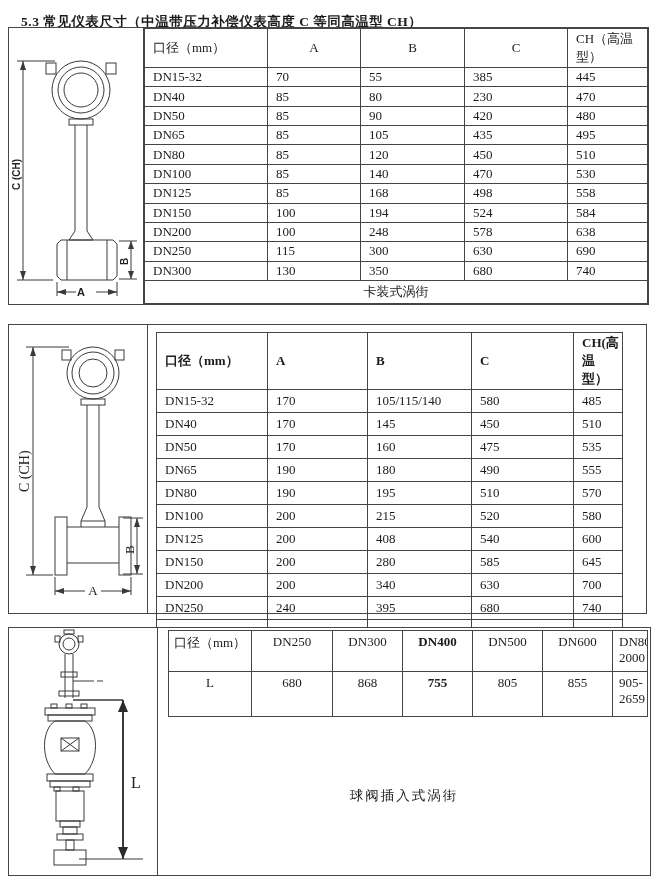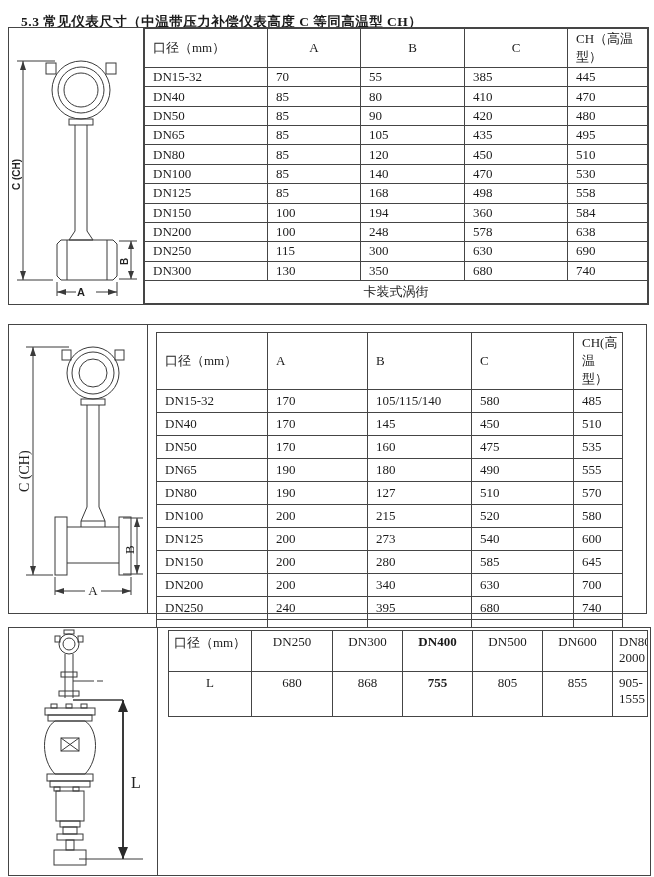--- a/index.html
+++ b/index.html
@@ -27,21 +27,21 @@
     border:1px solid #454545;font-weight:normal;text-align:left;
     padding:1px 3px 1px 8px;overflow:hidden;
   }
   
   .s1 table{width:100%;height:100%;}
   .s1 .c0{width:111px;} .s1 .c1{width:92px;} .s1 .c2{width:103px;} .s1 .c3{width:102px;}
   .s1 th.c1,.s1 th.c2,.s1 th.c3{text-align:center;padding:1px 0;}
   
   .s2 table{width:467px;margin:7px 0 0 8px;}
   .s2 .c0{width:99px;} .s2 .c1{width:88px;} .s2 .c2{width:92px;} .s2 .c3{width:90px;}
-  .s2 th{height:22px;} .s2 tbody td{height:20px;}
+  .s2 th{height:22px;font-weight:bold;} .s2 tbody td{height:20px;}
   .s2 tfoot td{height:27px;}
   
   .s3 table{width:480px;margin:2px 0 0 10px;}
   .s3 .c0{width:78px;} .s3 .c1{width:76px;} .s3 .c2{width:65px;} .s3 .c3{width:65px;font-weight:bold;}
   .s3 .c4{width:65px;} .s3 .c5{width:65px;}
   .s3 th,.s3 td{text-align:center;vertical-align:top;padding:3px 2px;}
   .s3 th{height:34px;} .s3 tbody td{height:38px;}
   .s3 th.c6,.s3 td.c6{text-align:left;padding-left:6px;}
   tfoot td{text-align:center;padding:2px 16px;}
   .caption{
@@ -117,21 +117,21 @@
             <td class="c0">DN15-32</td>
             <td class="c1">70</td>
             <td class="c2">55</td>
             <td class="c3">385</td>
             <td class="c4">445</td>
           </tr>
           <tr>
             <td class="c0">DN40</td>
             <td class="c1">85</td>
             <td class="c2">80</td>
-            <td class="c3">410</td>
+            <td class="c3">230</td>
             <td class="c4">470</td>
           </tr>
           <tr>
             <td class="c0">DN50</td>
             <td class="c1">85</td>
             <td class="c2">90</td>
             <td class="c3">420</td>
             <td class="c4">480</td>
           </tr>
           <tr>
@@ -159,21 +159,21 @@
             <td class="c0">DN125</td>
             <td class="c1">85</td>
             <td class="c2">168</td>
             <td class="c3">498</td>
             <td class="c4">558</td>
           </tr>
           <tr>
             <td class="c0">DN150</td>
             <td class="c1">100</td>
             <td class="c2">194</td>
-            <td class="c3">360</td>
+            <td class="c3">524</td>
             <td class="c4">584</td>
           </tr>
           <tr>
             <td class="c0">DN200</td>
             <td class="c1">100</td>
             <td class="c2">248</td>
             <td class="c3">578</td>
             <td class="c4">638</td>
           </tr>
           <tr>
@@ -283,35 +283,35 @@
           <tr>
             <td class="c0">DN65</td>
             <td class="c1">190</td>
             <td class="c2">180</td>
             <td class="c3">490</td>
             <td class="c4">555</td>
           </tr>
           <tr>
             <td class="c0">DN80</td>
             <td class="c1">190</td>
-            <td class="c2">127</td>
+            <td class="c2">195</td>
             <td class="c3">510</td>
             <td class="c4">570</td>
           </tr>
           <tr>
             <td class="c0">DN100</td>
             <td class="c1">200</td>
             <td class="c2">215</td>
             <td class="c3">520</td>
             <td class="c4">580</td>
           </tr>
           <tr>
             <td class="c0">DN125</td>
             <td class="c1">200</td>
-            <td class="c2">273</td>
+            <td class="c2">408</td>
             <td class="c3">540</td>
             <td class="c4">600</td>
           </tr>
           <tr>
             <td class="c0">DN150</td>
             <td class="c1">200</td>
             <td class="c2">280</td>
             <td class="c3">585</td>
             <td class="c4">645</td>
           </tr>
@@ -411,18 +411,19 @@
           </tr>
         </thead>
         <tbody>
           <tr>
             <td class="c0">L</td>
             <td class="c1">680</td>
             <td class="c2">868</td>
             <td class="c3">755</td>
             <td class="c4">805</td>
             <td class="c5">855</td>
-            <td class="c6">905-1555</td>
+            <td class="c6">905-2659</td>
           </tr>
         </tbody>
       </table>
+    <div class="caption">球阀插入式涡街</div>
   </div>
 </div>
 
 </body></html>

